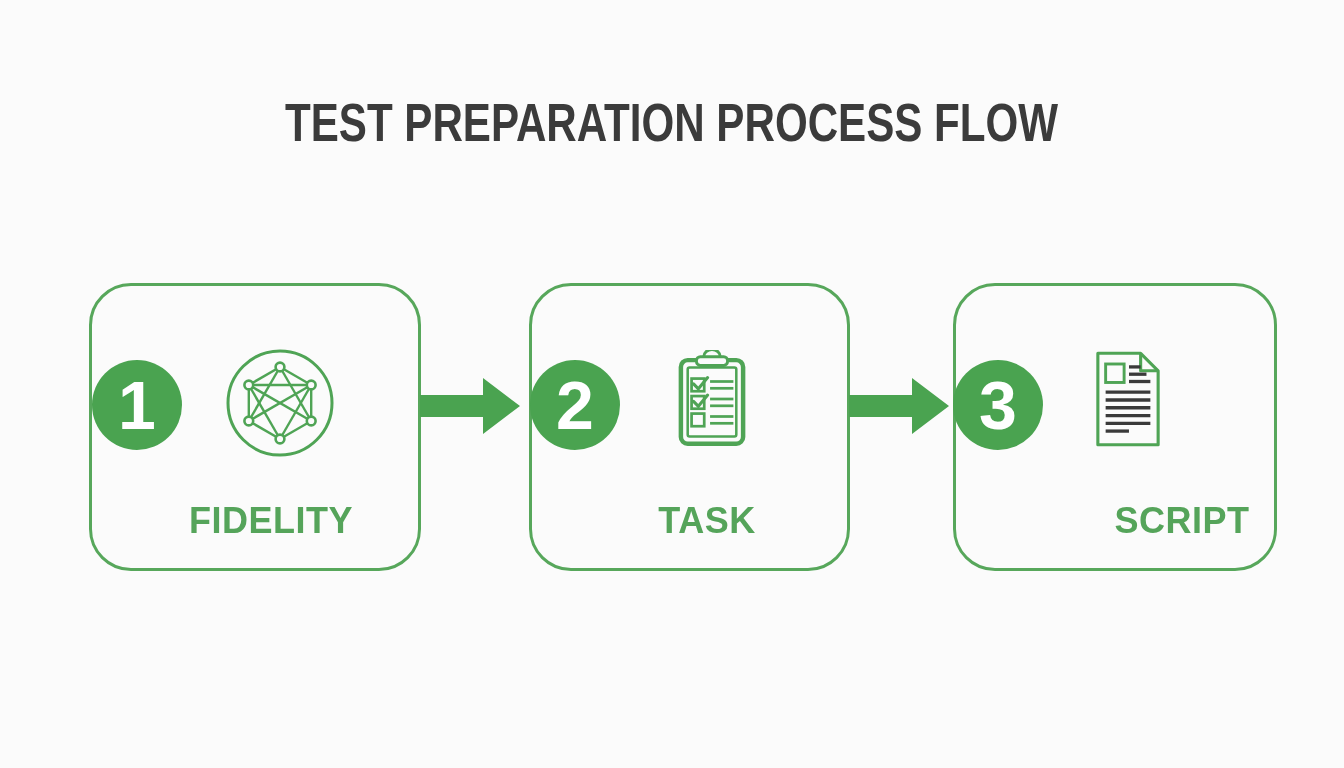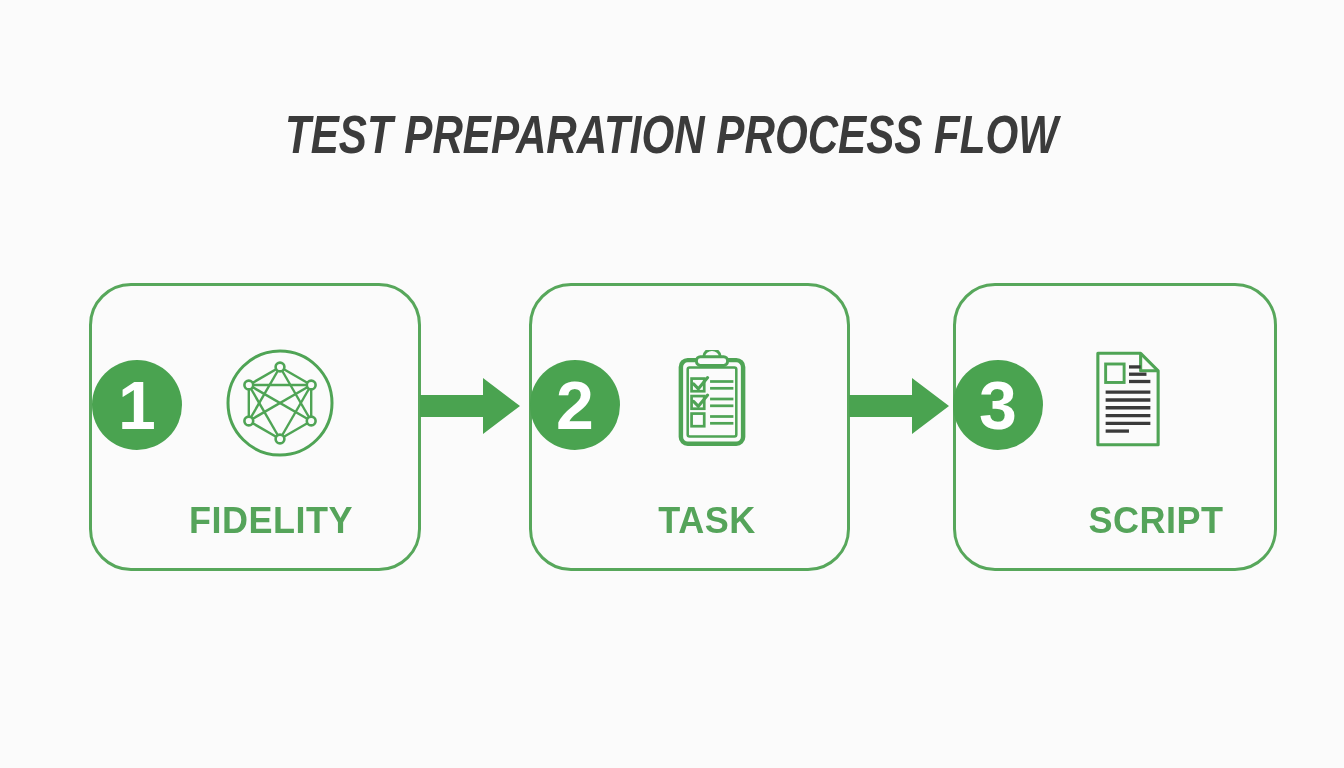--- a/index.html
+++ b/index.html
@@ -18,22 +18,22 @@
     font-family:"Liberation Sans", sans-serif;
     background:var(--background);
   }
   .page{
     position:relative;
     width:1344px;height:768px;
     background:var(--background);
     overflow:hidden;
   }
   .title-wrap{
-    position:absolute;top:103px;left:0;width:1344px;
-    text-align:center;white-space:nowrap;font-style:italic;
+    position:absolute;top:91px;left:0;width:1344px;
+    text-align:center;white-space:nowrap;
   }
   .title-text{
     display:inline-block;
     font-size:54px;font-weight:700;
     color:var(--title_color);
     letter-spacing:0px;
     transform:scaleX(0.78);
     transform-origin:50% 50%;
   }
   .card{
@@ -64,21 +64,21 @@
   .step-label{
     position:absolute;top:500px;
     transform:translateX(-50%);
     font-size:36px;font-weight:700;
     letter-spacing:0.5px;
     color:var(--label_green);
     white-space:nowrap;
   }
   .label1{left:271px;}
   .label2{left:707px;text-align:center;}
-  .label3{left:1156px;}
+  .label3{left:1182px;}
   .arrow{position:absolute;top:378px;line-height:0;}
   .arrow1{left:420px;}
   .arrow2{left:849px;}
   .arrow polygon{fill:var(--accent_green);}
   
   .gs{stroke:var(--icon_green);fill:none;}
   .gs-fill-bg{stroke:var(--icon_green);fill:var(--background);}
   .node{stroke:var(--icon_green);fill:var(--background);}
   .ink{stroke:var(--icon_ink);fill:none;}
 </style>

